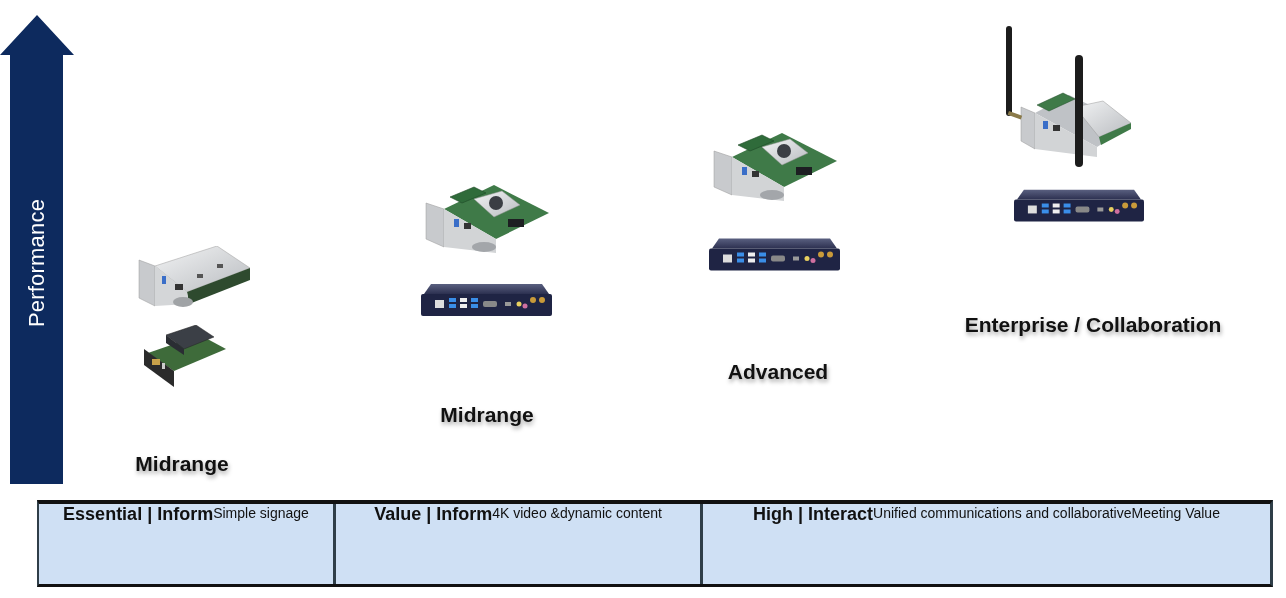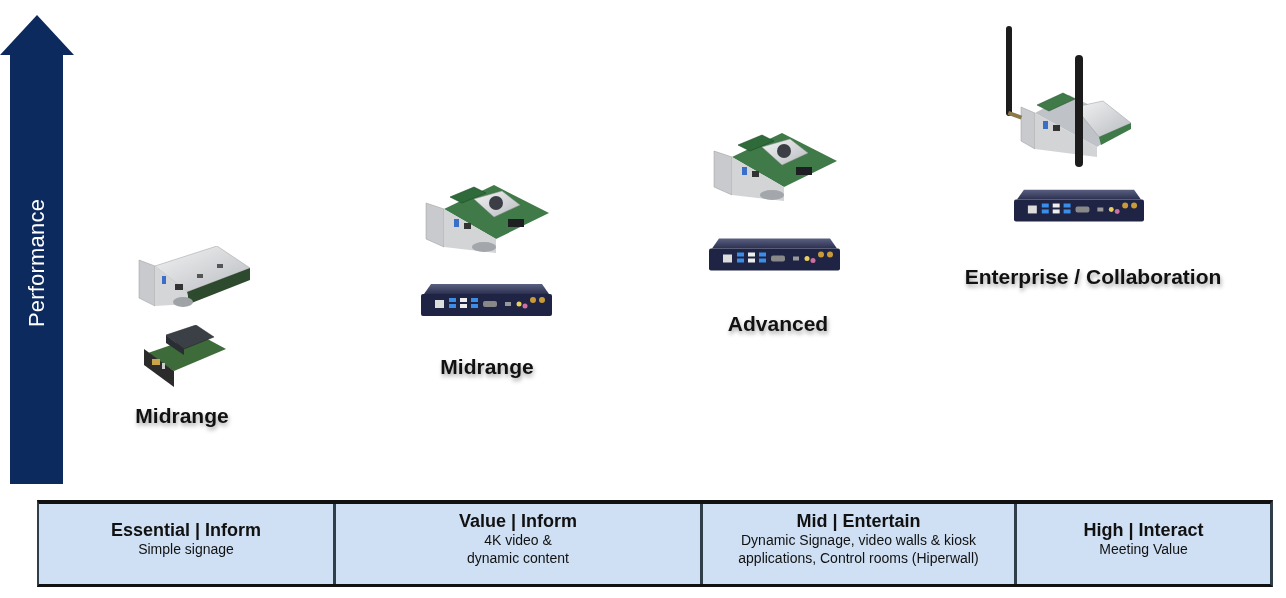--- a/index.html
+++ b/index.html
@@ -7,30 +7,30 @@
          font-family:"Liberation Sans", sans-serif; }
 
   
   .perf-arrow { position:absolute; left:0; top:15px; width:74px; height:469px; }
   .perf-label { position:absolute; left:37px; top:263px; transform:translate(-50%,-50%) rotate(-90deg);
                 color:#ffffff; font-size:22px; white-space:nowrap; letter-spacing:0.2px; }
 
   
   .tier-label { position:absolute; font-weight:bold; font-size:21px; color:#111; white-space:nowrap;
                 transform:translateX(-50%);
-                text-shadow: 1px 3px 4px rgba(0,0,0,0.35); }
+                text-shadow: 1px 3px 4px rgba(0,0,0,0.35); margin-top: 48px; }
 
   
   .prod { position:absolute; }
 
   
   .tiers-table { position:absolute; left:37px; top:500px; width:1236px; height:87px; box-sizing:border-box;
                  border-top:4px solid #111; border-bottom:3px solid #111; border-left:2px solid #2f3e48; border-right:3px solid #2f3e48;
                  display:flex; background:#cfe0f4; }
-  .cell { box-sizing:border-box; display:flex; flex-direction:column; justify-content:center; 
+  .cell { box-sizing:border-box; display:flex; justify-content:center; 
           text-align:center; border-right:3px solid #2f3e48; padding-bottom:10px; }
   .cell:last-child { border-right:none; }
   .cell-title { font-weight:bold; font-size:18px; color:#111; line-height:20px; }
   .cell-sub { font-size:14px; color:#111; line-height:18px; }
 </style>
 </head>
 <body>
 
 <svg class="perf-arrow" viewBox="0 0 74 469">
   <polygon points="37,0 74,40 63,40 63,469 10,469 10,40 0,40" fill="#0d2a5e"></polygon>
@@ -169,22 +169,18 @@
 <div class="tiers-table">
   <div class="cell" style="width:297px">
     <div class="cell-title">Essential | Inform</div>
     <div class="cell-sub">Simple signage</div>
   </div>
   <div class="cell" style="width:367px">
     <div class="cell-title">Value | Inform</div>
     <div class="cell-sub">4K video &amp;</div>
     <div class="cell-sub">dynamic content</div>
   </div>
-  <div class="cell" style="width:314px">
-    <div class="cell-title">Mid | Entertain</div>
-    <div class="cell-sub">Dynamic Signage, video walls &amp; kiosk</div>
-    <div class="cell-sub">applications, Control rooms (Hiperwall)</div>
-  </div>
   <div class="cell" style="flex:1">
     <div class="cell-title">High | Interact</div>
+    <div class="cell-sub">Unified communications and collaborative</div>
     <div class="cell-sub">Meeting Value</div>
   </div>
 </div>
 
 </body></html>

